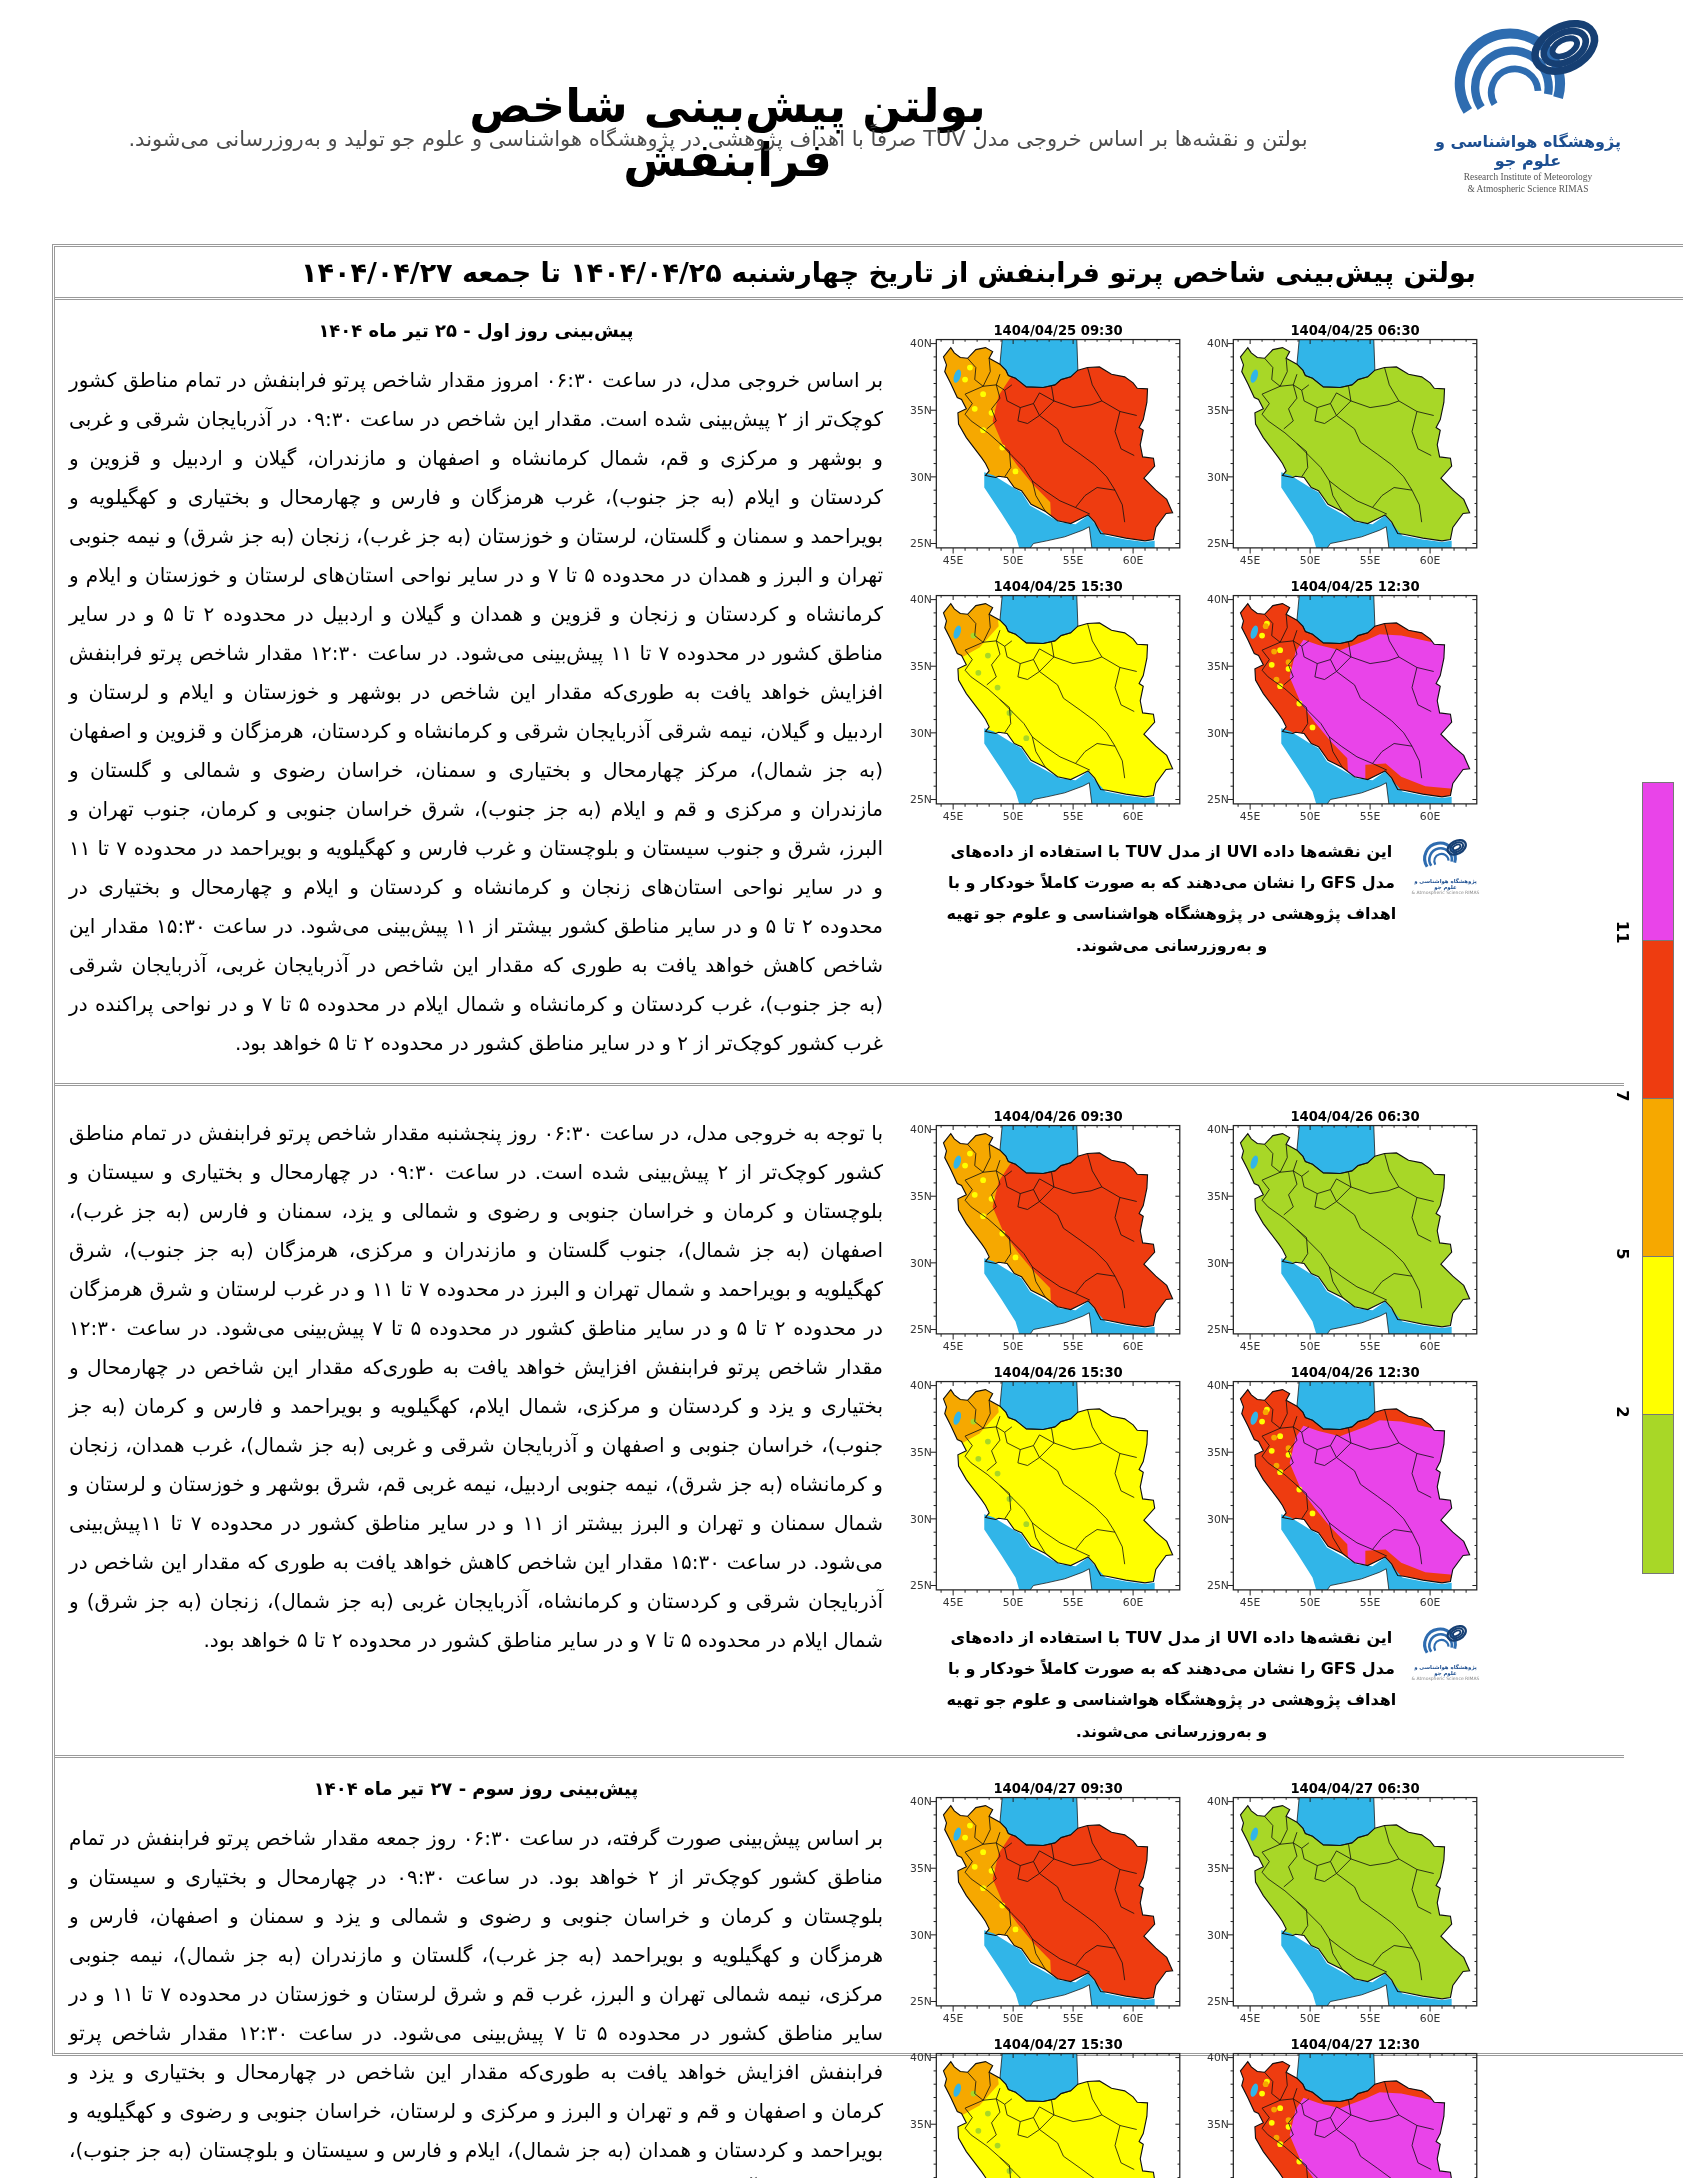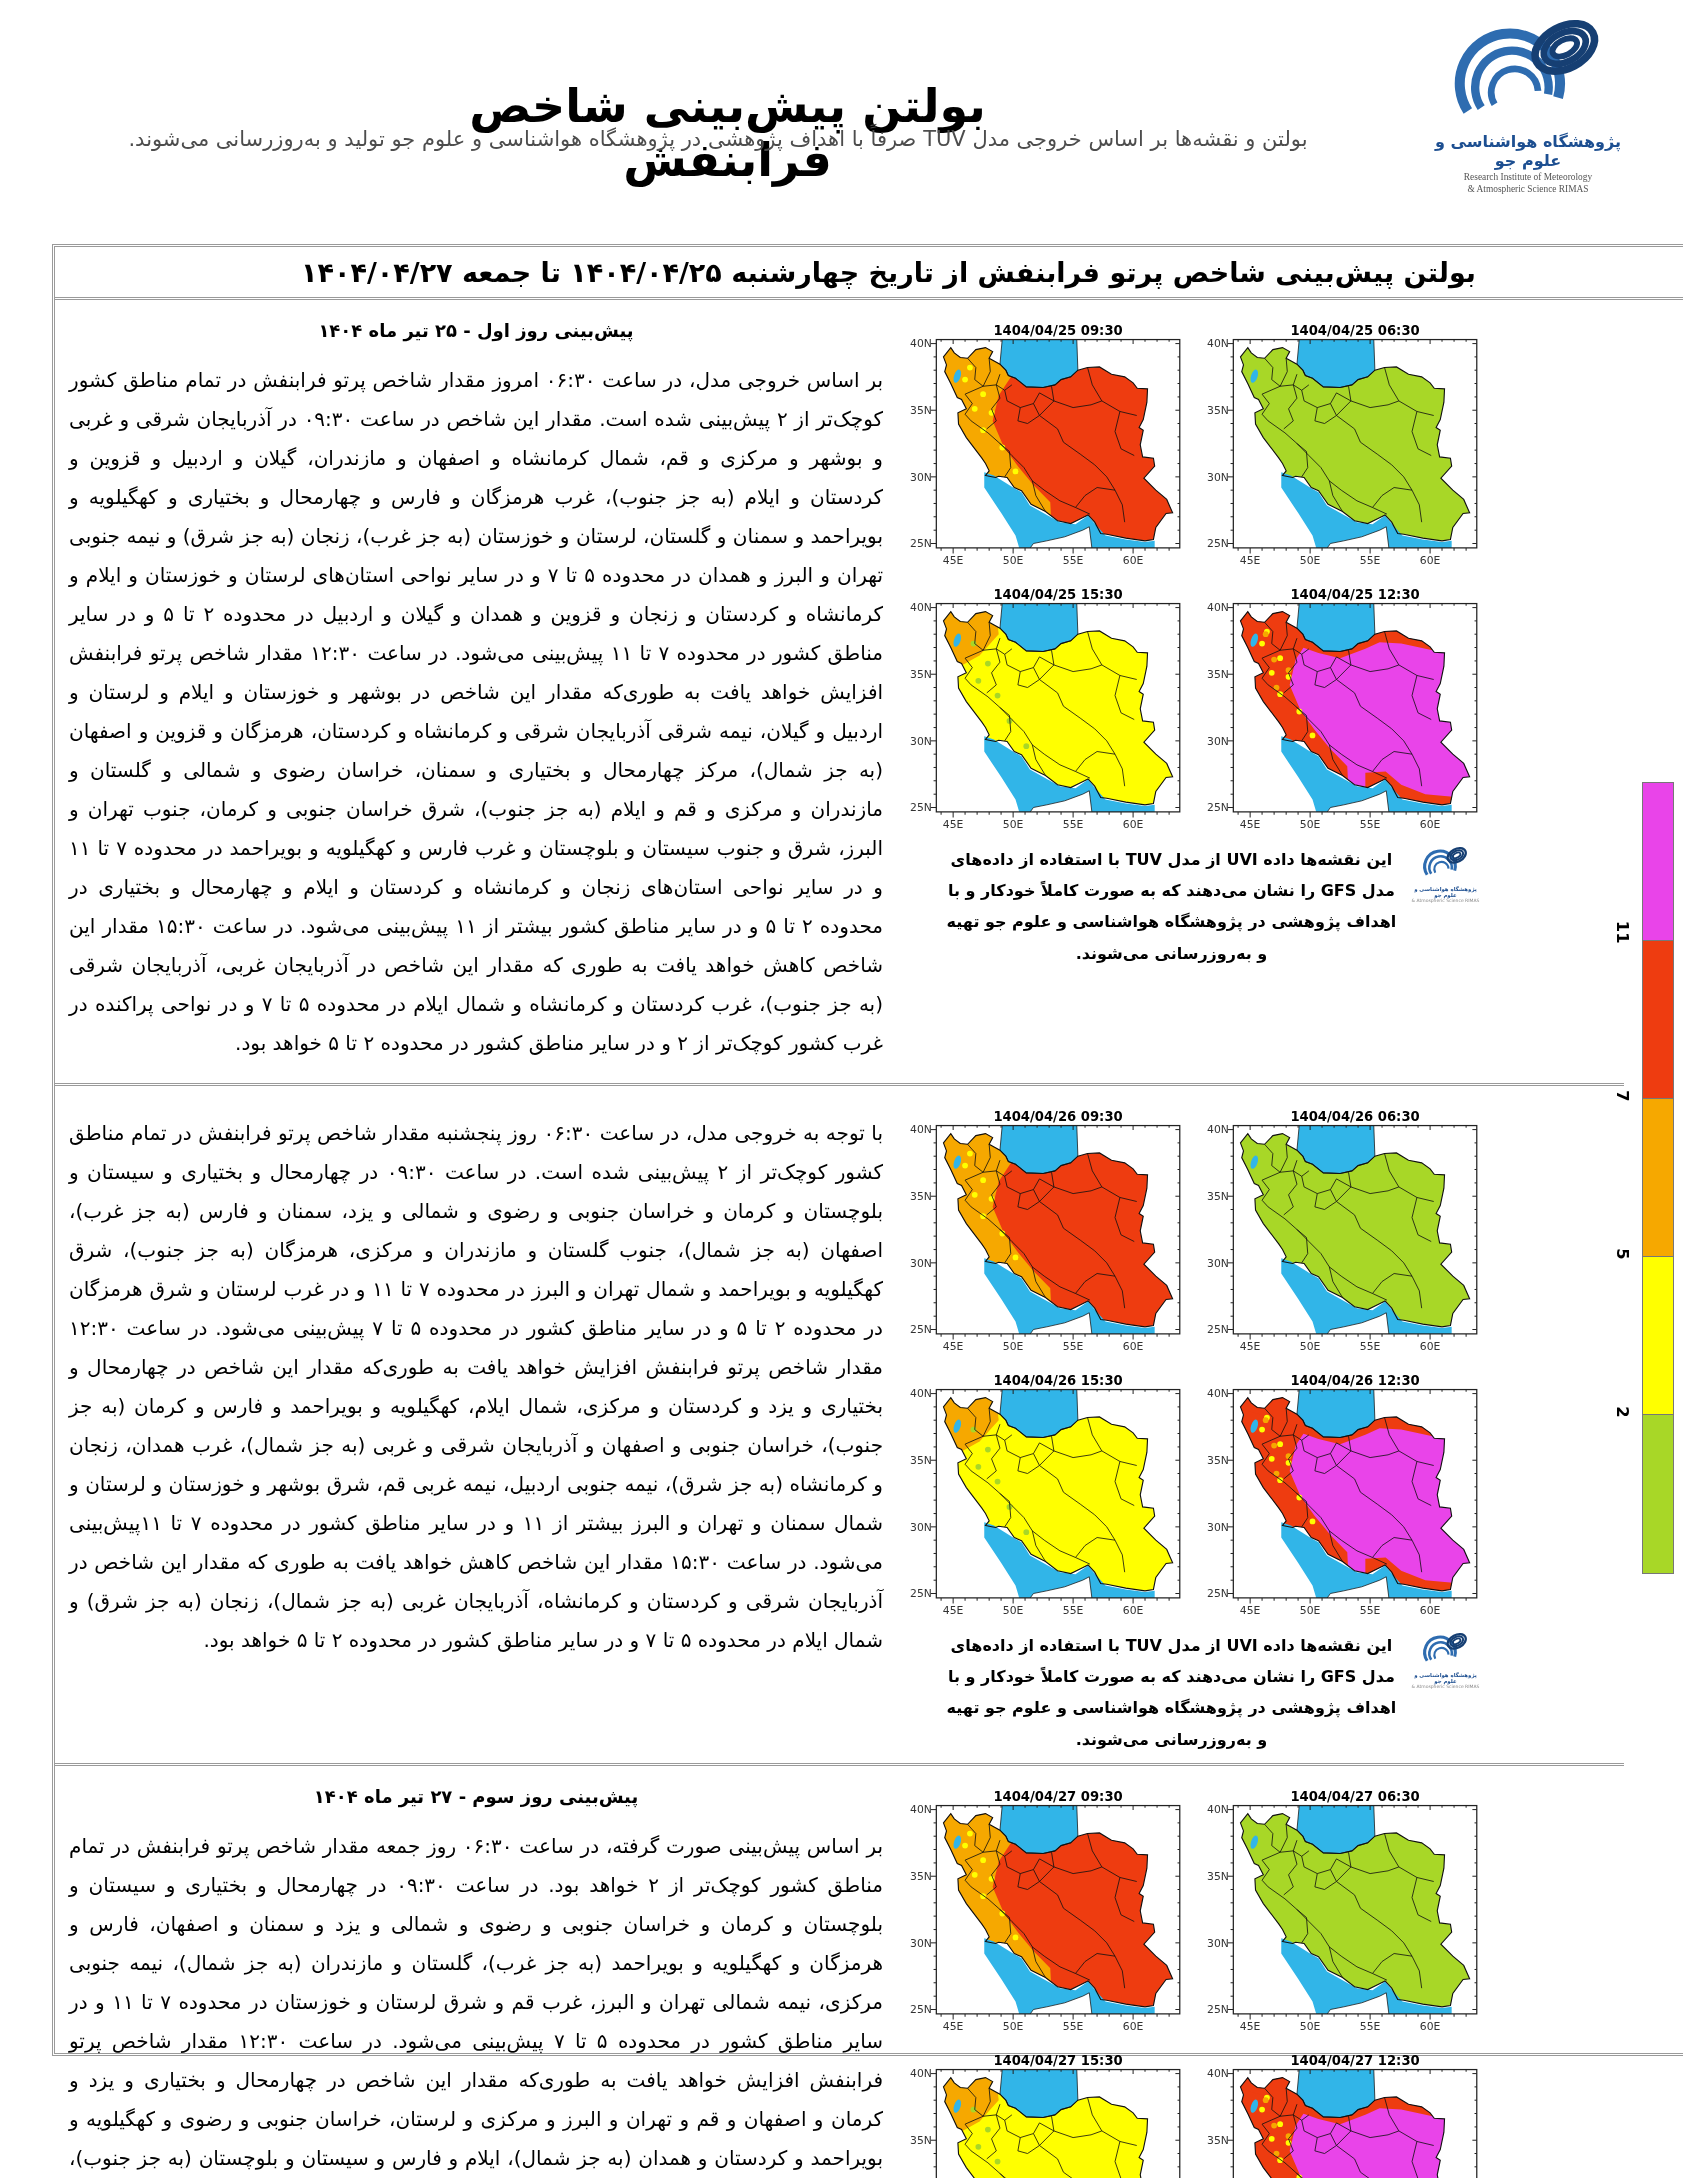--- a/index.html
+++ b/index.html
@@ -45,21 +45,21 @@
   }
   
   .sections{position:absolute;top:0;right:98px;left:0;}
   .section{box-sizing:border-box;padding:6px 14px 0 8px;display:flex;flex-direction:row-reverse;direction:rtl;}
   .section + .section{border-top:3px double #9a9a9a;}
   .sec1{min-height:600px;} .sec2{min-height:573px;} .sec3{min-height:583px;}
   .textcol{width:830px;padding:2px 10px 0 6px;box-sizing:border-box;}
   .sec-heading{text-align:center;font-weight:bold;font-size:18px;margin:12px 30px 16px;}
   .sec-body{font-size:20px;line-height:1.95;text-align:justify;color:#000;}
   .mapscol{width:602px;display:flex;flex-direction:column;align-items:center;direction:ltr;padding-top:16px;}
-  .mapgrid{display:grid;grid-template-columns:1fr 1fr;gap:8px 8px;direction:ltr;}
+  .mapgrid{display:grid;grid-template-columns:1fr 1fr;gap:0 8px;direction:ltr;}
   .panel{width:289px;}
   .panel svg{display:block;width:289px;height:256px;}
   .cap-row{display:flex;direction:ltr;justify-content:flex-end;width:96%;padding:2px 4px 8px 0;}
   .captext{width:465px;text-align:center;font-weight:bold;font-size:16px;line-height:1.95;direction:rtl;}
   .logomini{width:71px;text-align:center;margin-left:6px;}
   .logomini .mfa{font-size:5.4px;font-weight:bold;color:#1d4f91;}
   .logomini .men{font-size:4.5px;color:#888;direction:ltr;}
   .mt{font-family:"DejaVu Sans",sans-serif;font-weight:bold;font-size:10.5px;}
   .tick-label{font-family:"DejaVu Sans",sans-serif;font-size:8.6px;fill:#333;}
 </style>

